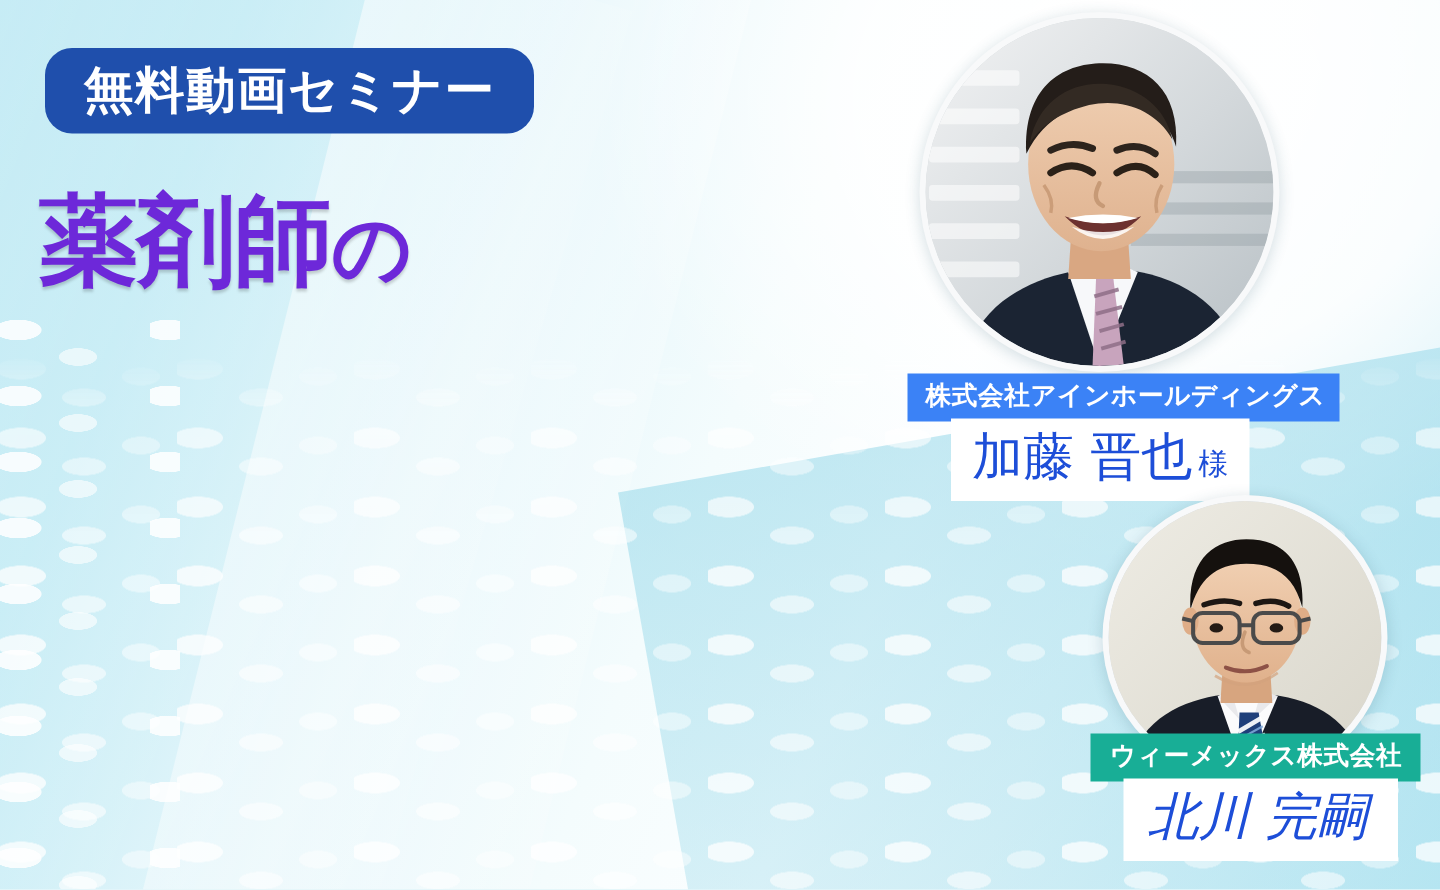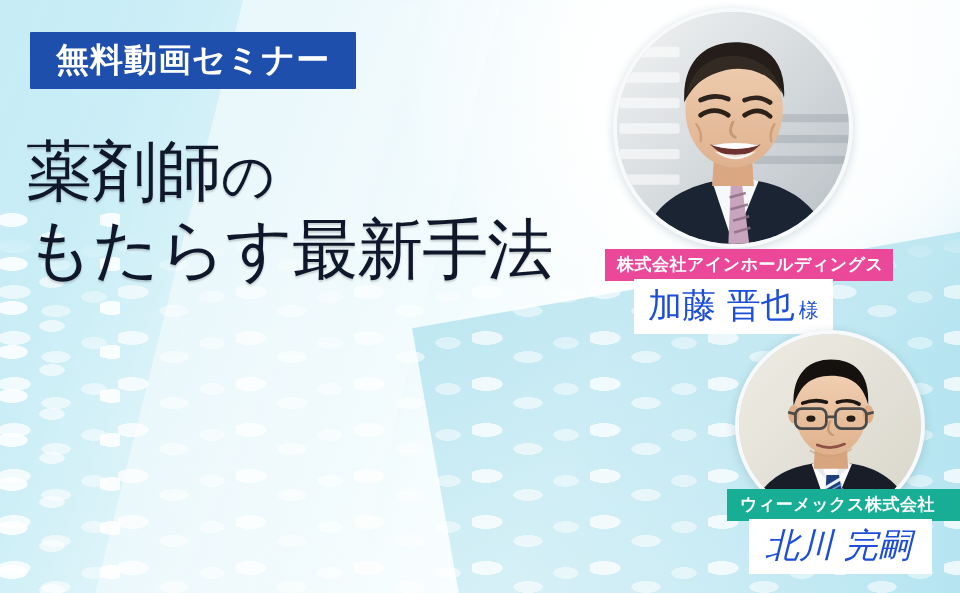--- a/index.html
+++ b/index.html
@@ -101,46 +101,45 @@
     background-size: 100px 44px, 100px 44px;
   }
 
   
   .badge {
     position: absolute;
     left: 30px;
     top: 32px;
     background: #1f4fac;
     color: #ffffff;
-    border-radius: 1px;
+    border-radius: 18px;
     padding: 11px 26px 13px 26px;
     font-size: 33px;
     font-weight: 700;
     letter-spacing: 1px;
     line-height: 1;
     white-space: nowrap;
     text-align: right;
   }
 
   
   .headline {
     position: absolute;
     left: 26px;
     top: 128px;
     width: 660px;
   }
   .hl-line {
     display: block;
-    color: #0f172a;
-    font-weight: 400;
+    color: #6d28d9;
+    font-weight: 700;
     line-height: 1.0;
     white-space: nowrap;
     margin-bottom: 12px;
     text-shadow: 0 2px 2px rgba(0,0,0,0.18);
-    margin-top: 11px;
   }
   .hl-1 { font-size: 66px; letter-spacing: -1px; }
   .hl-2 { font-size: 66px; letter-spacing: -1px; margin-bottom: 16px; }
   .hl-3 { font-size: 66px; letter-spacing: -1px; margin-bottom: 14px; }
   .hl-4 { font-size: 66px; letter-spacing: -1px; margin-bottom: 0; }
 
   .hl-small { font-size: 0.80em; }
 
   .mark-a, .mark-b {
     padding: 6px 2px 8px 2px;
@@ -169,31 +168,31 @@
   .company {
     position: absolute;
     color: #ffffff;
     font-weight: 700;
     line-height: 1;
     white-space: nowrap;
   }
   .company-1 {
     left: 605px;
     top: 249px;
-    background: #ec4899;
+    background: #3b82f6;
     font-size: 17px;
     padding: 7px 10px 8px 12px;
     letter-spacing: 0.5px;
   }
   .company-2 {
     left: 727px;
     top: 489px;
     background: #18ae96;
     font-size: 17px;
-    padding: 7px 25px 8px 13px;
+    padding: 7px 12px 8px 13px;
     letter-spacing: 0.5px;
   }
 
   .person {
     position: absolute;
     background: #ffffff;
     color: #1d4ed8;
     line-height: 1;
     white-space: nowrap;
     font-weight: 500;
@@ -227,21 +226,20 @@
   <div class="bg-dots-left"></div>
 
   <div class="badge">無料動画セミナー</div>
 
   <div class="headline">
 
     <span class="hl-line hl-1"><span>薬剤師</span><span class="hl-small">の</span></span>
 
 
 
-    <span class="hl-line hl-4">もたらす最新手法</span>
   </div>
 
   <div class="speaker speaker-1">
     <div class="photo">
       <svg viewBox="0 0 200 200" role="img" aria-label="portrait">
         <defs>
           <clipPath id="c1">
               <circle cx="100" cy="100" r="100"></circle>
             </clipPath>
           <linearGradient id="bg1" x1="0" y1="0" x2="1" y2="1">

